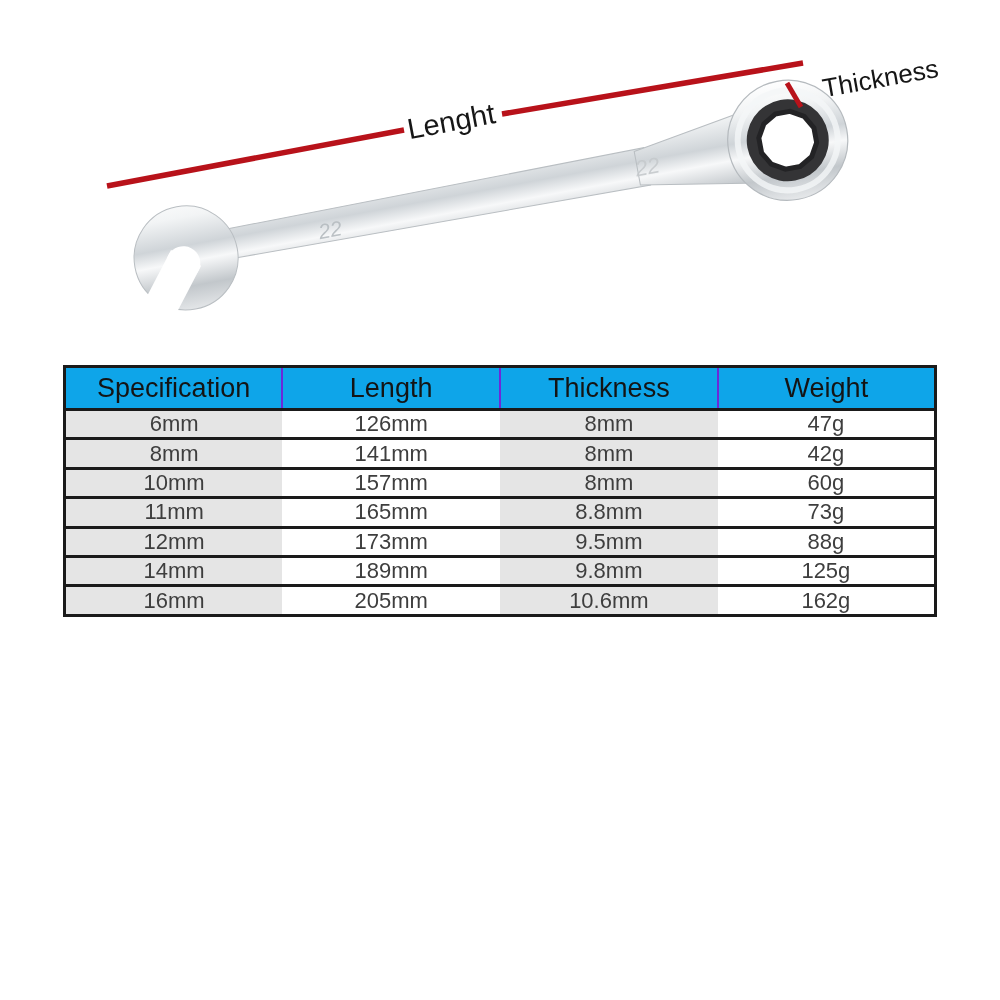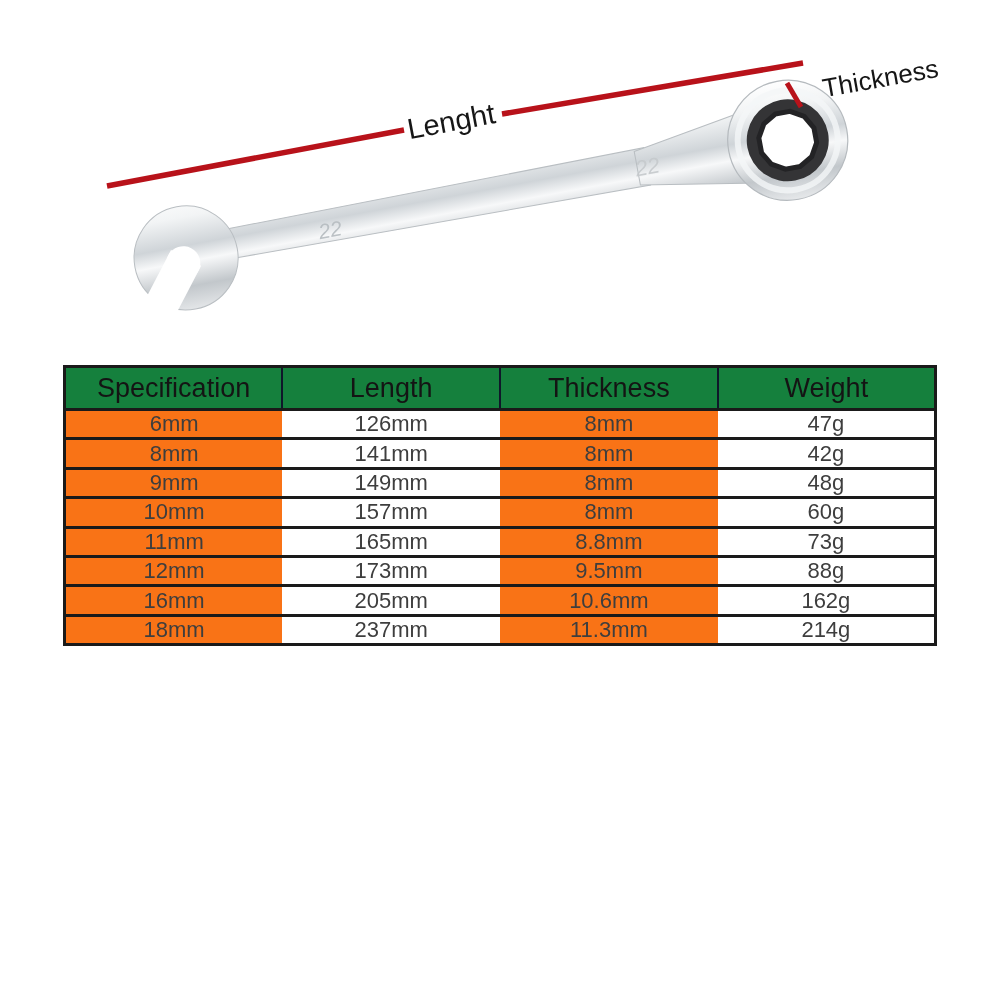--- a/index.html
+++ b/index.html
@@ -9,30 +9,30 @@
 
   
   .hero { position:absolute; left:0; top:0; width:1000px; height:365px; display:block; }
   .annot-text { fill:#161616; font-weight:500; }
 
   
   .table-wrap { position:absolute; left:63px; top:365px; width:874px; }
   table.spec { width:100%; border-collapse:collapse; table-layout:fixed;
                border:3px solid #1a1a1a; }
   table.spec th {
-      height:43px; background:#15803d; font-size:27px; font-weight:normal;
+      height:43px; background:#0ea5e9; font-size:27px; font-weight:normal;
       color:#141414; text-align:center; vertical-align:middle;
       border-bottom:3px solid #1a1a1a;
   }
-  table.spec th + th { border-left:2px solid #0f172a; }
+  table.spec th + th { border-left:2px solid #6d28d9; }
   table.spec td {
       height:29.4px; font-size:22px; color:#3e3e3e; text-align:center;
       vertical-align:middle; border-top:3px solid #1a1a1a; background:#ffffff;
   }
-  table.spec td:nth-child(1), table.spec td:nth-child(3) { background:#f97316;margin-left:20px; }
+  table.spec td:nth-child(1), table.spec td:nth-child(3) { background:#e5e5e5;margin-left:20px; }
 </style>
 </head>
 <body>
 
 <div class="stage">
 
   <svg class="hero" viewBox="0 0 1000 365">
     <defs>
       <linearGradient id="chrome" x1="0" y1="-62" x2="0" y2="62" gradientUnits="userSpaceOnUse">
         <stop offset="0" stop-color="#ffffff"></stop>
@@ -97,52 +97,46 @@
             <td>8mm</td>
             <td>47g</td>
           </tr>
           <tr>
             <td>8mm</td>
             <td>141mm</td>
             <td>8mm</td>
             <td>42g</td>
           </tr>
           <tr>
-            <td>9mm</td>
-            <td>149mm</td>
-            <td>8mm</td>
-            <td>48g</td>
-          </tr>
-          <tr>
             <td>10mm</td>
             <td>157mm</td>
             <td>8mm</td>
             <td>60g</td>
           </tr>
           <tr>
             <td>11mm</td>
             <td>165mm</td>
             <td>8.8mm</td>
             <td>73g</td>
           </tr>
           <tr>
             <td>12mm</td>
             <td>173mm</td>
             <td>9.5mm</td>
             <td>88g</td>
           </tr>
           <tr>
+            <td>14mm</td>
+            <td>189mm</td>
+            <td>9.8mm</td>
+            <td>125g</td>
+          </tr>
+          <tr>
             <td>16mm</td>
             <td>205mm</td>
             <td>10.6mm</td>
             <td>162g</td>
-          </tr>
-          <tr>
-            <td>18mm</td>
-            <td>237mm</td>
-            <td>11.3mm</td>
-            <td>214g</td>
           </tr>
         </tbody>
     </table>
   </div>
 
 </div>
 
 </body></html>

